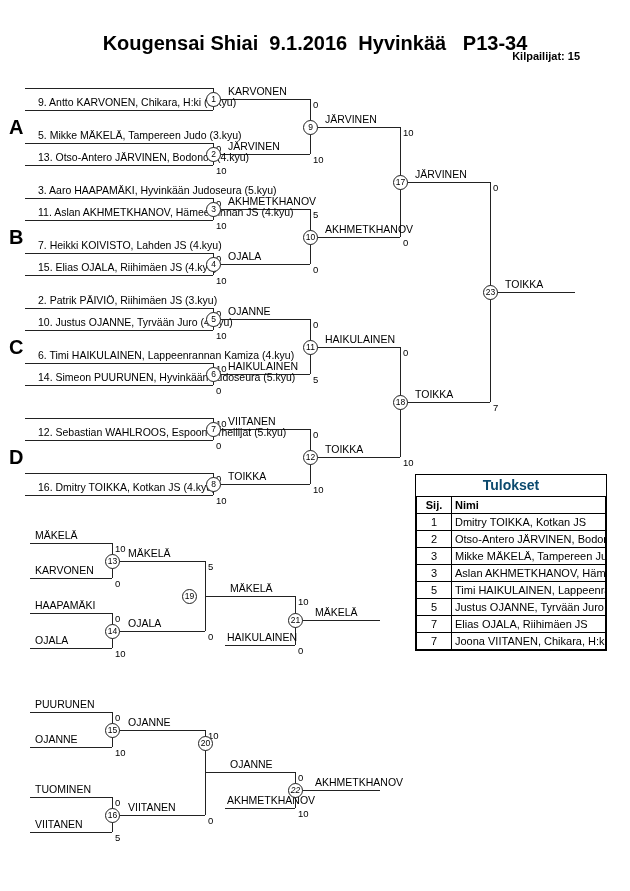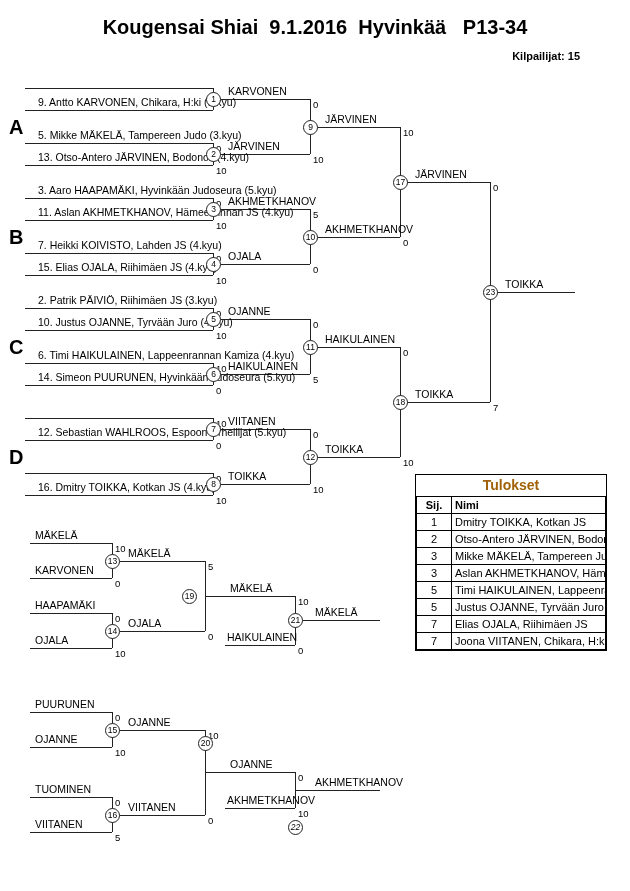--- a/index.html
+++ b/index.html
@@ -2,21 +2,21 @@
 <html><head>
 <meta charset="utf-8">
 <style>
   html,body{margin:0;padding:0;background:#e8e8e8;}
   #page{
     position:relative;width:630px;height:891px;background:#ffffff;
     font-family:"Liberation Sans",sans-serif;color:#111;overflow:hidden;
     margin:0 auto;
   }
   .page-title{
-    margin:0;padding-top:16px;text-align:center;
+    margin:16px;padding-top:16px;text-align:center;
     font-size:20px;font-weight:bold;white-space:pre;color:#000;
   }
   .competitors{
     position:absolute;top:50px;left:430px;width:150px;text-align:right;
     font-size:11px;font-weight:bold;color:#000;
   }
   #bracket-root{position:absolute;left:0;top:0;width:100%;height:100%;}
   .hline{position:absolute;border-top:1px solid #222;height:0;z-index:1;}
   .vline{position:absolute;border-left:1px solid #222;width:0;z-index:1;}
   .bname{position:absolute;font-size:10.5px;line-height:12px;white-space:nowrap;z-index:2;color:#000;}
@@ -24,21 +24,21 @@
   .mcircle{
     position:absolute;width:13px;height:13px;border:1px solid #222;border-radius:50%;
     background:#fff;font-size:8.5px;line-height:13px;text-align:center;z-index:3;color:#000;
   }
   .group-letter{position:absolute;font-size:20px;line-height:20px;font-weight:600;z-index:2;color:#000;}
   .results{
     position:absolute;left:415px;top:474px;width:190px;background:#fff;
     border:1px solid #000;z-index:4;
   }
   .results-title{
-    font-size:14px;font-weight:bold;text-align:center;padding:2px 0 3px 0;color:#a16207;
+    font-size:14px;font-weight:bold;text-align:center;padding:2px 0 3px 0;color:#0c4a6e;
   }
   .results table{border-collapse:collapse;width:100%;table-layout:fixed;}
   .results th,.results td{
     border:1px solid #000;font-size:11px;height:16px;padding:0 3px;
     white-space:nowrap;overflow:hidden;color:#000;
   }
   .results th{font-weight:bold;text-align:left;}
   .results .col-place{width:28px;text-align:center;}
 </style>
 </head>
@@ -227,21 +227,21 @@
       <div class="score" style="left: 115px; top: 833px;">5</div>
       <div class="vline" style="left: 205px; top: 729.5px; height: 85px;"></div>
       <div class="mcircle" style="left: 198px; top: 736px;">20</div>
       <div class="hline" style="left: 205px; top: 772px; width: 90px;"></div>
       <div class="bname" style="left: 230px; top: 758px;">OJANNE</div>
       <div class="score" style="left: 208px; top: 730.5px;">10</div>
       <div class="score" style="left: 208px; top: 815.5px;">0</div>
       <div class="hline" style="left: 225px; top: 808px; width: 70px;"></div>
       <div class="bname" style="left: 227px; top: 794px;">AKHMETKHANOV</div>
       <div class="vline" style="left: 295px; top: 772px; height: 36px;"></div>
-      <div class="mcircle" style="left: 288px; top: 820px; font-style: italic;">22</div>
+      <div class="mcircle" style="left: 288px; top: 783px; font-style: italic;">22</div>
       <div class="hline" style="left: 295px; top: 790px; width: 85px;"></div>
       <div class="bname" style="left: 315px; top: 776px;">AKHMETKHANOV</div>
       <div class="score" style="left: 298px; top: 773px;">0</div>
       <div class="score" style="left: 298px; top: 809px;">10</div>
     </div>
 
   <div class="results">
     <div class="results-title">Tulokset</div>
     <table>
       <thead>

